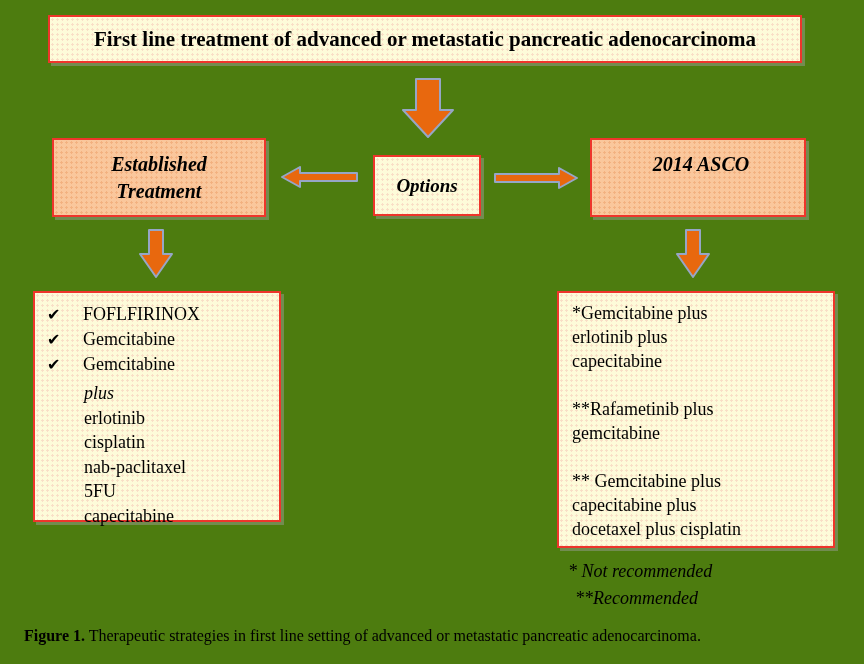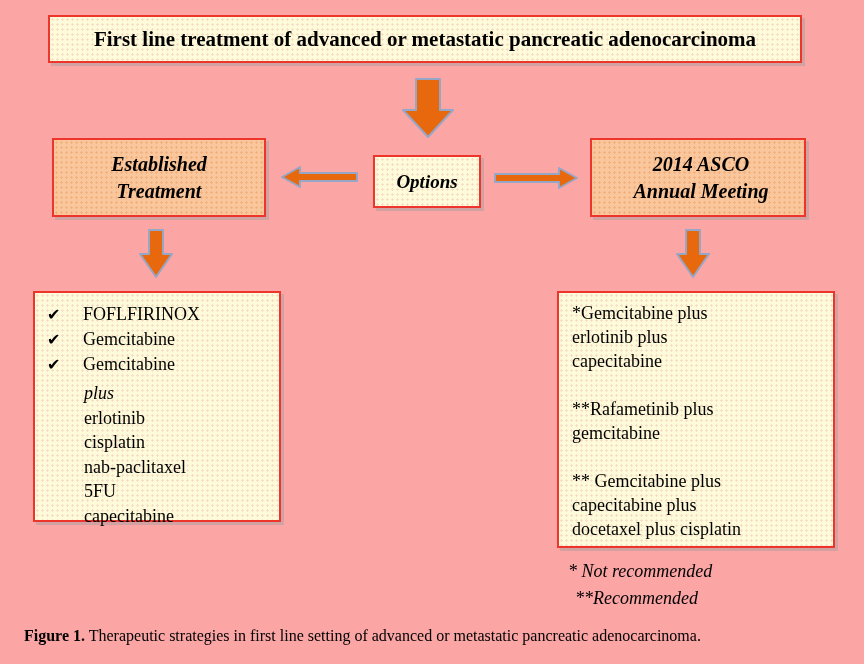--- a/index.html
+++ b/index.html
@@ -1,17 +1,17 @@
 <!DOCTYPE html>
 <html style="--border_red: #ee352b; --box_cream: #fdfbd9; --box_peach: #fac79c; --arrow_orange: #e8680e; --arrow_outline: #96a6c6; --text: #000000;"><head>
 <meta charset="utf-8">
 <style>
   html,body{margin:0;padding:0;background:#ffffff;}
   .canvas{
-    position:relative;width:864px;height:664px;background:#fca5a5;overflow:hidden;
+    position:relative;width:864px;height:664px;background:#4d7c0f;overflow:hidden;
     font-family:"Liberation Serif","DejaVu Serif",serif;color:var(--text,#000);
   }
   .box{
     position:absolute;box-sizing:border-box;
     border:2px solid var(--border_red,#ee352b);
     box-shadow:3px 3px 0 rgba(160,160,160,.45);
   }
   .cream{
     background-color:var(--box_cream,#fdfbd9);
     background-image:radial-gradient(rgba(235,150,150,.28) 1px,transparent 1.3px);
@@ -26,21 +26,21 @@
     left:48px;top:15px;width:754px;height:48px;
     display:flex;align-items:center;justify-content:center;
     font-weight:bold;font-size:21px;
   }
   .established-box{
     left:52px;top:138px;width:214px;height:79px;
     text-align:center;padding-top:11px;
     font-weight:bold;font-style:italic;font-size:20px;line-height:27px;
   }
   .options-box{
-    left:373px;top:155px;width:108px;height:53px;
+    left:373px;top:155px;width:108px;height:61px;
     display:flex;align-items:center;justify-content:center;
     font-weight:bold;font-style:italic;font-size:19px;
   }
   .asco-box{
     left:590px;top:138px;width:216px;height:79px;
     text-align:center;padding-top:11px;
     font-weight:bold;font-style:italic;font-size:20px;line-height:27px;padding-left:6px;
   }
   .arrow{position:absolute;display:block;}
   .arrow polygon{
@@ -82,21 +82,20 @@
     <div>Established</div>
     <div>Treatment</div>
   </div>
 
   <div class="box cream options-box">
     <span>Options</span>
   </div>
 
   <div class="box peach asco-box">
     <div>2014 ASCO</div>
-    <div>Annual Meeting</div>
   </div>
 
   <svg class="arrow" style="left:281px;top:166px;" width="77" height="22" viewBox="0 0 77 22">
     <polygon points="1,11 19,1 19,7 76,7 76,15 19,15 19,21"></polygon>
   </svg>
 
   <svg class="arrow" style="left:494px;top:167px;" width="84" height="22" viewBox="0 0 84 22">
     <polygon points="83,11 65,1 65,7 1,7 1,15 65,15 65,21"></polygon>
   </svg>
 

